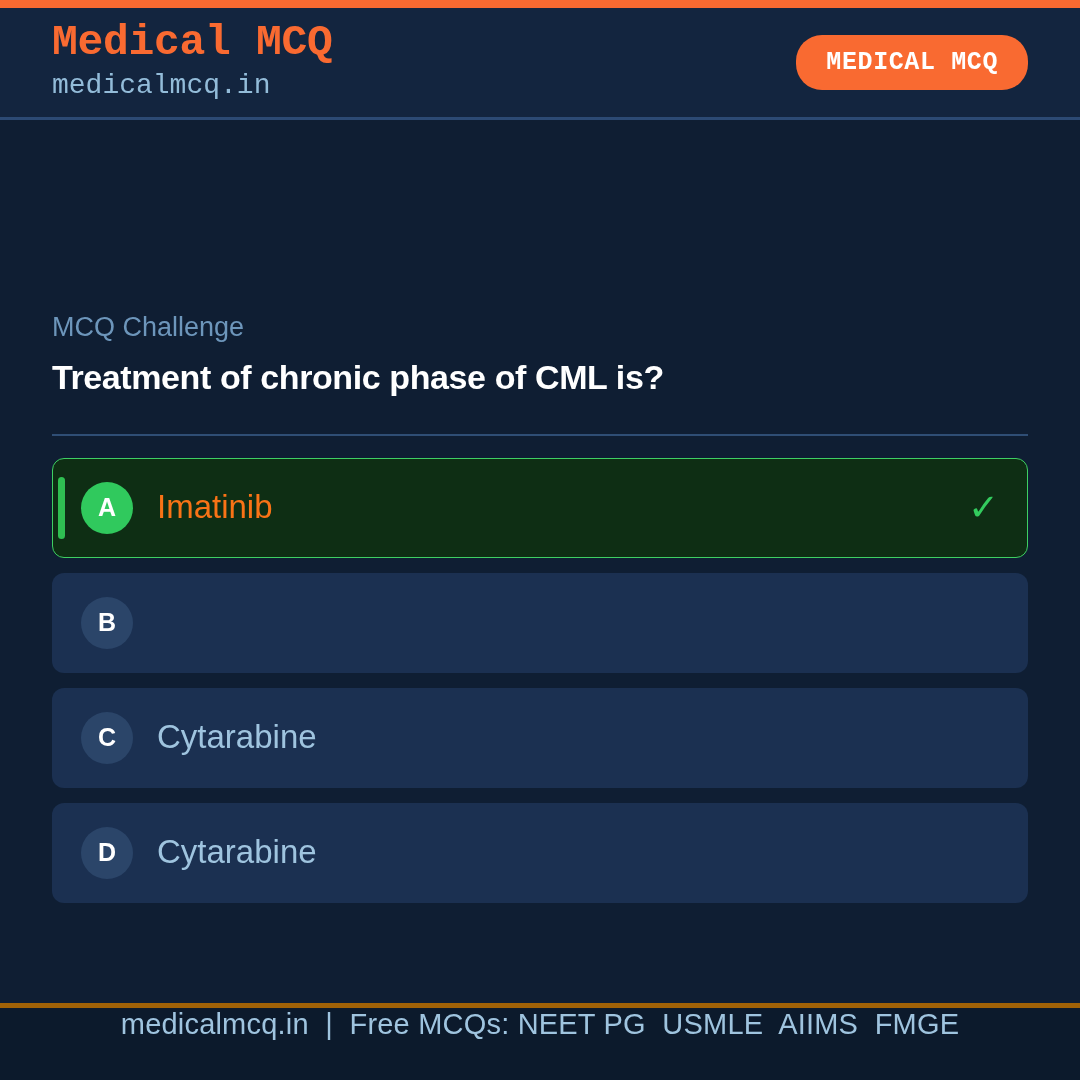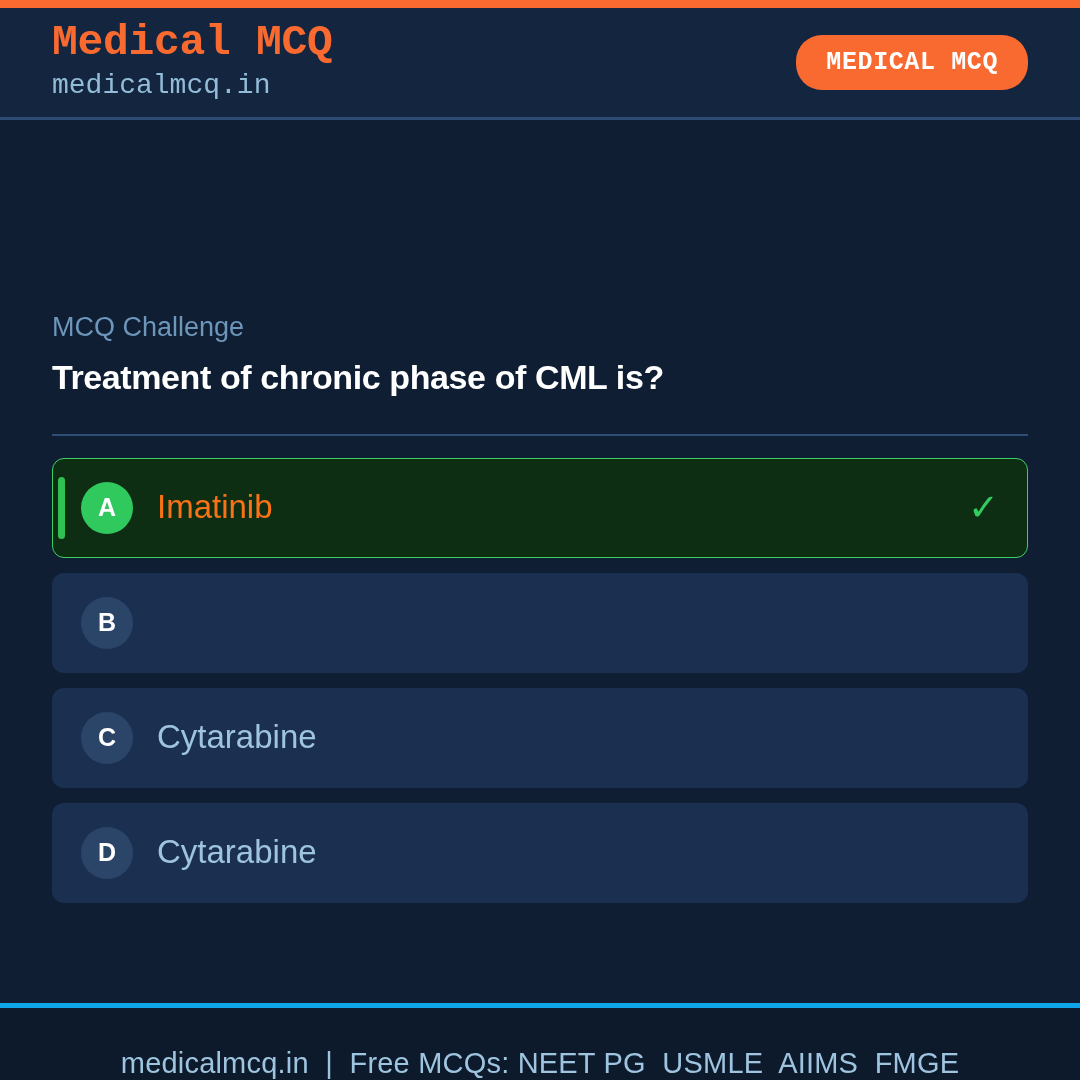--- a/index.html
+++ b/index.html
@@ -172,25 +172,25 @@
     line-height: 1;
     display: none;
   }
   .option.correct .check-icon {
     display: block;
   }
 
   
   .footer {
     flex: 0 0 auto;
-    border-top: 5px solid #0ea5e9;
+    border-top: 5px solid #a16207;
     background: #0c1a2c;
     height: 72px;
     display: flex;
-    align-items: flex-end;
+    align-items: flex-start;
     justify-content: center;
     gap: 0;
   }
   .footer-text {
     color: #9fc4df;
     font-size: 29px;
     letter-spacing: 0.2px;
     white-space: pre;
   }
 </style>

